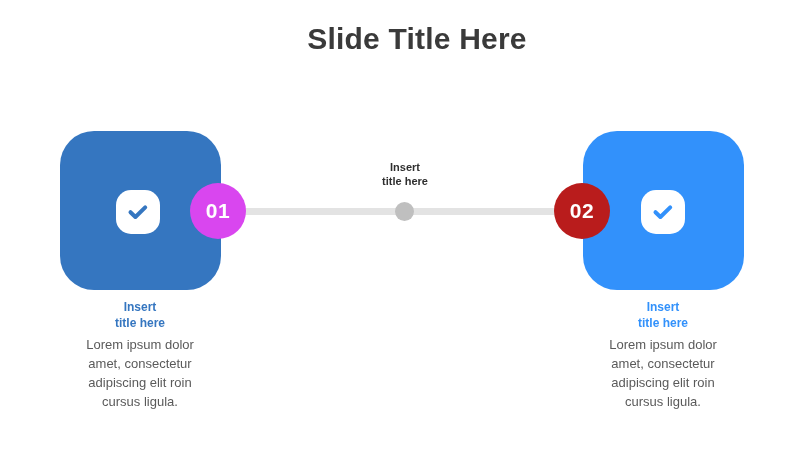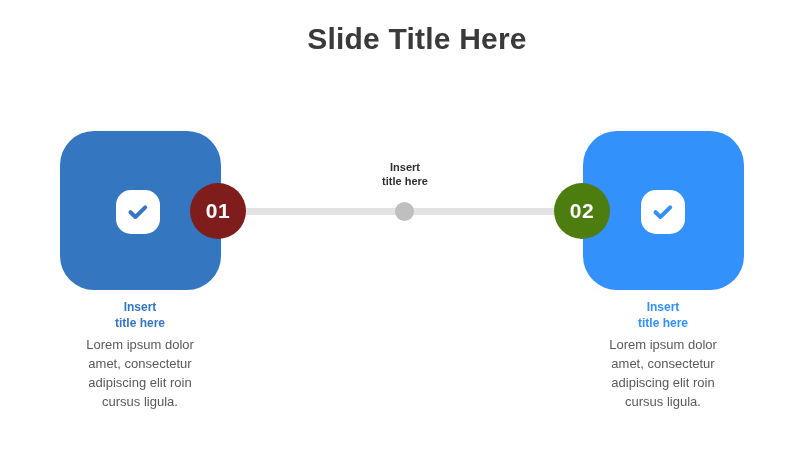--- a/index.html
+++ b/index.html
@@ -97,22 +97,22 @@
     height: 56px;
     border-radius: 50%;
     display: flex;
     align-items: center;
     justify-content: center;
     font-size: 21px;
     font-weight: bold;
     color: #ffffff;
     letter-spacing: 0.5px;
   }
-  .num-one { left: 190px; background: #7f1d1d; }
-  .num-two { left: 554px; background: #4d7c0f; }
+  .num-one { left: 190px; background: #d946ef; }
+  .num-two { left: 554px; background: #b91c1c; }
 
   
   .caption {
     position: absolute;
     top: 300px;
     width: 160px;
     text-align: center;
   }
   .caption-left  { left: 60px; }
   .caption-right { left: 583px; }

